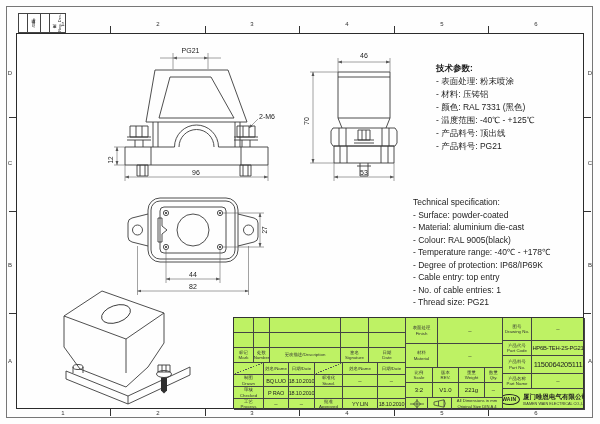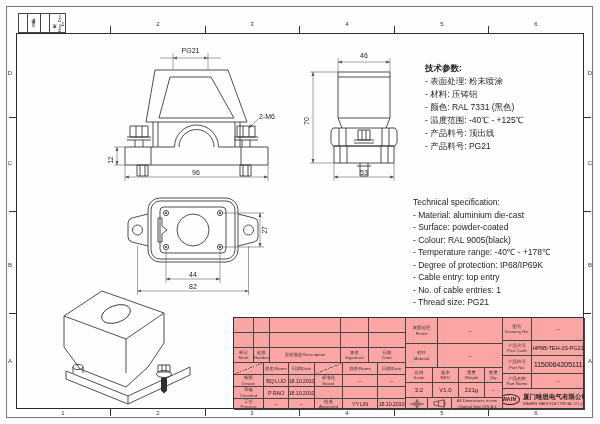--- a/index.html
+++ b/index.html
@@ -15,21 +15,21 @@
   .corner-box{position:absolute;left:18px;top:13px;height:20px;display:flex;border:1px solid #444;background:#fff}
   .corner-cell{height:100%;border-right:1px solid #444;display:flex;align-items:center;justify-content:center}
   .corner-cell:last-child{border-right:none}
   .vtext{writing-mode:vertical-rl;transform:rotate(180deg);font-size:4px;line-height:1.2;white-space:pre-line;color:#333}
   svg{position:absolute;overflow:visible}
   svg text{font-family:"Liberation Sans",sans-serif;fill:#222}
   .spec{position:absolute;font-size:8.5px;line-height:13px;color:#1d1d1d;letter-spacing:0px;white-space:nowrap}
   .spec .t{font-weight:bold}
   .spec.en{line-height:12.5px}
   
-  .tb{position:absolute;left:233px;top:317px;width:351px;height:92px;border:1px solid #333;background:#fca5a5;font-size:5px}
+  .tb{position:absolute;left:233px;top:317px;width:351px;height:92px;border:1px solid #333;background:#bef264;font-size:5px}
   .cell{position:absolute;border-right:1px solid #444;border-bottom:1px solid #444;
     display:flex;align-items:center;justify-content:center;overflow:hidden;text-align:center;color:#222}
   .stack{white-space:pre-line;font-size:4.4px;line-height:1.25;color:#333}
   .v55{font-size:5.5px;letter-spacing:-0.2px}
   .v6{font-size:6px}
   .diag{background:linear-gradient(to bottom right,transparent 48.8%,#555 48.8%,#555 51.2%,transparent 51.2%)}
   .dash{font-size:6px;color:#333}
   .logo{border:1px solid #222;border-radius:50%;width:21px;height:11px;display:flex;align-items:center;justify-content:center;
     font-size:5px;font-weight:bold;letter-spacing:.3px;flex:none}
   .co{display:flex;flex-direction:column;align-items:center;justify-content:center;margin-left:3px}
@@ -208,34 +208,34 @@
       <path d="M26,88 L88,113 L150,84 M26,88 V96 L88,121 L150,92 V84 M88,113 V121"></path>
       <path d="M33,84 a5,2.5 0 1 0 10,0 a5,2.5 0 1 0 -10,0 M33,84 V90 M43,84 V90"></path>
       <g>
         <ellipse cx="124" cy="91" rx="7.5" ry="3.5"></ellipse>
         <path d="M118,82 H130 V89 H118 Z M122,82 V89 M126,82 V89"></path>
         <path d="M121,94.5 h6 v13 l-3,3 l-3,-3 Z" fill="#2f2f2f" stroke="none"></path>
       </g>
     </g>
   </svg>
 
-  <div class="spec" style="left:425px;top:62px">
+  <div class="spec" style="left:436px;top:62px">
     <div class="t">技术参数:</div>
     <div>- 表面处理: 粉末喷涂</div>
     <div>- 材料: 压铸铝</div>
     <div>- 颜色: RAL 7331 (黑色)</div>
     <div>- 温度范围: -40℃ - +125℃</div>
     <div>- 产品料号: 顶出线</div>
     <div>- 产品料号: PG21</div>
   </div>
 
   <div class="spec en" style="left:413px;top:196px">
     <div>Technical specification:</div>
+    <div>- Surface: powder-coated</div>
     <div>- Material: aluminium die-cast</div>
-    <div>- Surface: powder-coated</div>
     <div>- Colour: RAL 9005(black)</div>
     <div>- Temperature range: -40℃ - +178℃</div>
     <div>- Degree of protection: IP68/IP69K</div>
     <div>- Cable entry: top entry</div>
     <div>- No. of cable entries: 1</div>
     <div>- Thread size: PG21</div>
   </div>
 
   <div class="tb">
 

